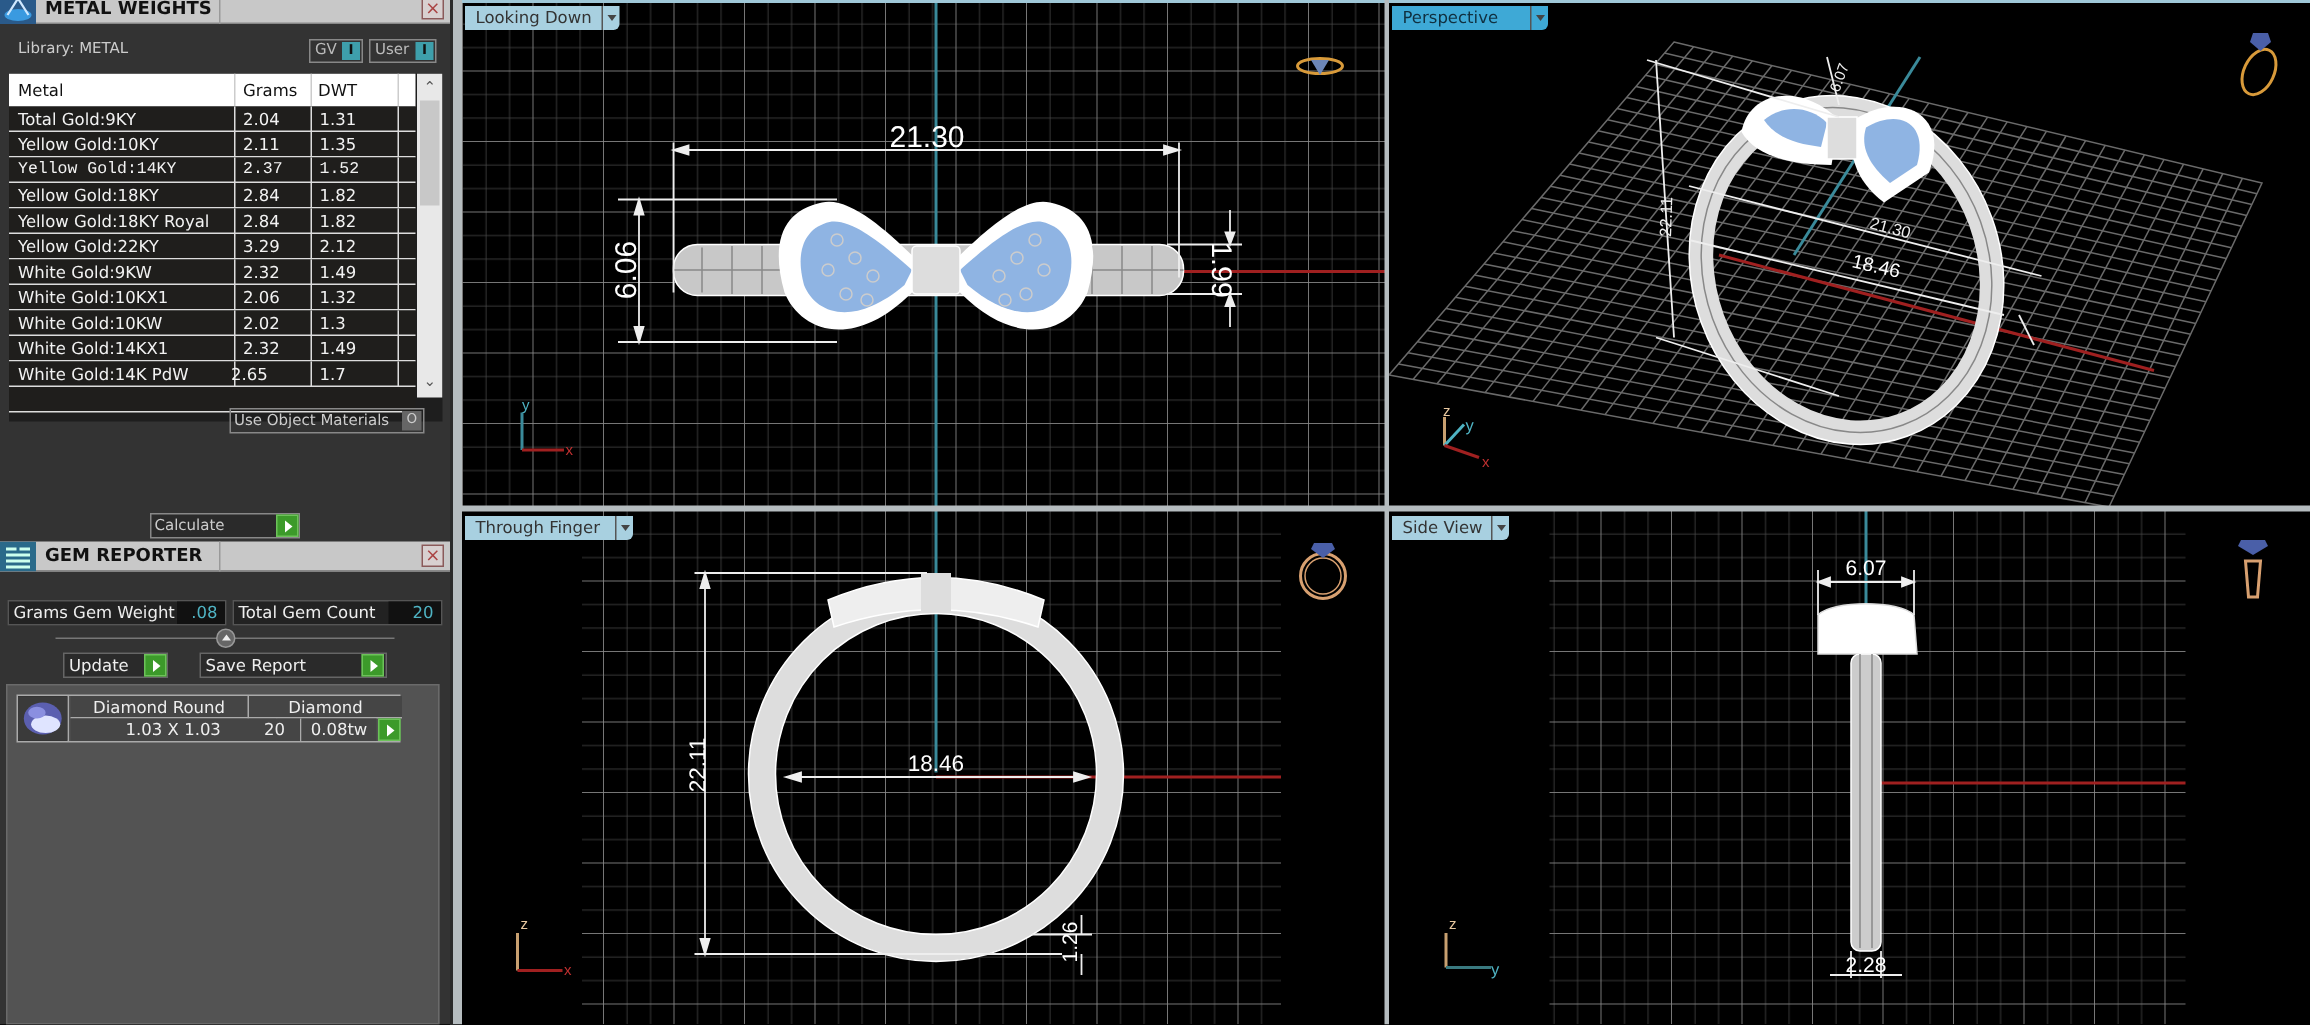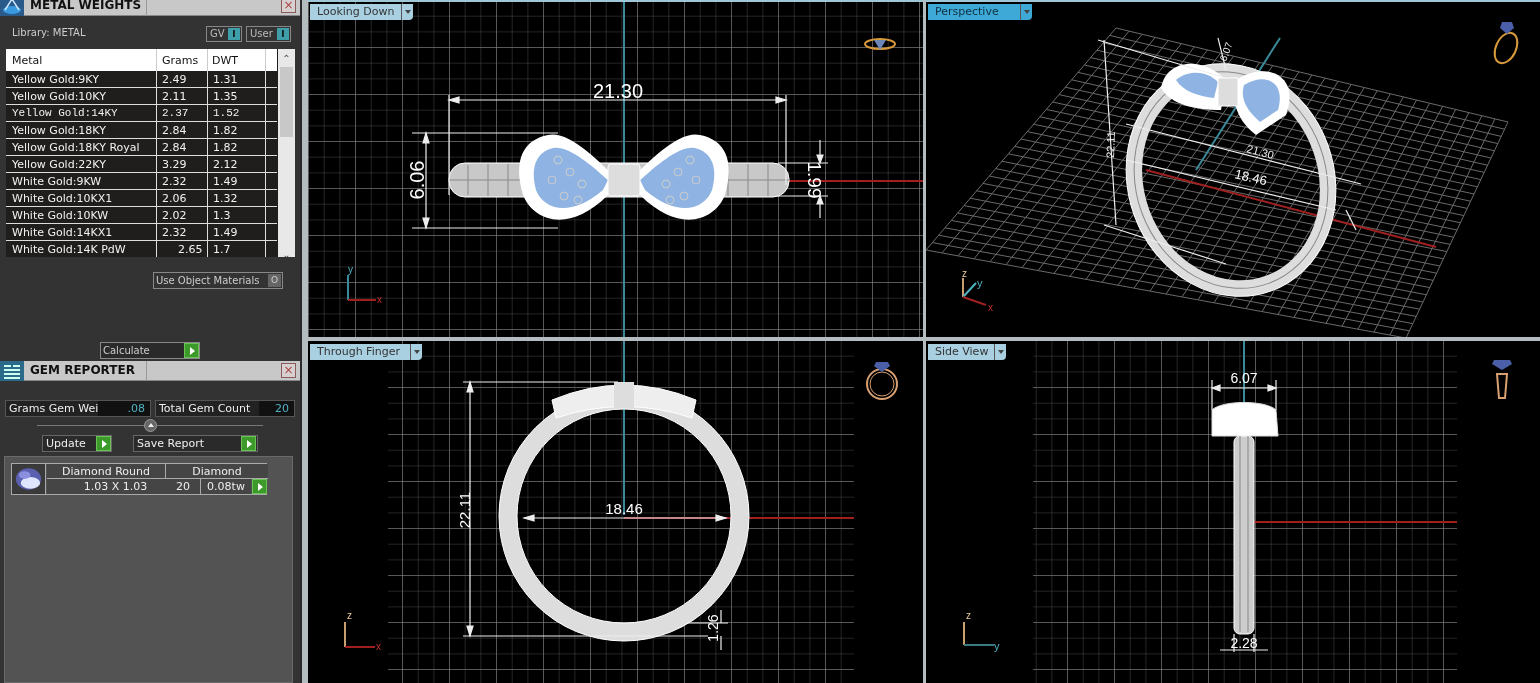--- a/index.html
+++ b/index.html
@@ -16,21 +16,21 @@
   .panel-head .ph-sep { position: absolute; left: 146px; top: 0; width: 1px; height: 20px; background: #999; }
   .panel-head .ph-close { position: absolute; right: 4px; top: 2px; width: 15px; height: 15px; border: 1px solid #8a5a5a; background: #d8d0d0; color: #a44; font-size: 12px; line-height: 13px; text-align: center; }
 
   #mw-head { top: -4px; }
   #library-label { position: absolute; left: 12px; top: 27px; font-size: 10px; color: #ccc; }
   .toggle { position: absolute; top: 26px; height: 16px; border: 1px solid #888; font-size: 10px; color: #bbb; padding-left: 3px; line-height: 14px; }
   .toggle .tg-knob { position: absolute; right: 1px; top: 1px; width: 12px; height: 12px; background: #3e9fab; color: #111; font-size: 9px; line-height: 12px; text-align: center; font-weight: bold; }
   #toggle-gv { left: 206px; width: 36px; }
   #toggle-user { left: 246px; width: 45px; }
 
-  #metal-table { position: absolute; left: 6px; top: 49px; width: 289px; height: 208px; background: #1e1e1e; overflow: hidden; }
+  #metal-table { position: absolute; left: 6px; top: 49px; width: 289px; height: 232px; background: #1e1e1e; overflow: hidden; }
   #mt-header { position: absolute; left: 0; top: 0; width: 271px; height: 22px; background: #fff; color: #111; font-size: 11px; }
   #mt-header span { position: absolute; top: 5px; }
   #mt-header .sep { position: absolute; top: 0; width: 1px; height: 22px; background: #ccc; }
   .mt-row { position: absolute; left: 0; width: 271px; height: 17px; background: #1f1e1c; border-bottom: 1px solid #ddd; font-size: 11px; color: #f2f2f2; }
   .mt-row span { position: absolute; top: 2px; white-space: nowrap; }
   .mt-row .vs { position: absolute; top: 0; width: 1px; height: 17px; background: #ddd; }
   #mt-scroll { position: absolute; left: 272px; top: 0; width: 17px; height: 216px; background: #e8e8e8; }
   #mt-scroll .arrow { position: absolute; left: 0; width: 17px; height: 16px; text-align: center; color: #555; font-size: 10px; line-height: 16px; }
   #mt-scroll .thumb { position: absolute; left: 2px; top: 18px; width: 13px; height: 70px; background: #c8c8c8; }
 
@@ -41,21 +41,21 @@
 
   .btn-arrow { position: absolute; top: 0; width: 15px; height: 15px; background: #3c9a2a; border: 1px solid #6dc25a; }
   .btn-arrow::after { content: ""; position: absolute; left: 5px; top: 3px; border-left: 5px solid #fff; border-top: 4px solid transparent; border-bottom: 4px solid transparent; }
   #calc-btn { position: absolute; left: 100px; top: 342px; width: 100px; height: 17px; border: 1px solid #888; background: #2a2a2a; color: #ccc; font-size: 10px; padding-left: 2px; line-height: 15px; }
   #calc-btn .btn-arrow { right: 0; top: 0; }
 
   #gr-head { top: 361px; }
   .stat { position: absolute; top: 400px; height: 17px; background: #222; border: 1px solid #555; font-size: 11px; color: #eee; padding-left: 3px; line-height: 15px; }
   .stat .sv { position: absolute; right: 0; top: 0; height: 15px; background: #111; color: #4fb3c3; padding: 0 5px; text-align: right; }
   #stat-weight { left: 5px; width: 146px; }
-  #stat-weight .sv { width: 52px; }
+  #stat-weight .sv { width: 32px; }
   #stat-count { left: 155px; width: 140px; }
   #stat-count .sv { width: 35px; }
 
   #divider-line { position: absolute; left: 37px; top: 425px; width: 226px; height: 1px; background: #777; }
   #collapse-knob { position: absolute; left: 144px; top: 419px; width: 13px; height: 13px; border-radius: 50%; background: #666; border: 1px solid #999; }
   #collapse-knob::after { content: ""; position: absolute; left: 3px; top: 3px; border-bottom: 4px solid #eee; border-left: 3px solid transparent; border-right: 3px solid transparent; }
 
   .act-btn { position: absolute; top: 435px; height: 17px; background: #2a2a2a; border: 1px solid #666; font-size: 11px; color: #eee; padding-left: 3px; line-height: 15px; }
   #update-btn { left: 42px; width: 70px; }
   #update-btn .btn-arrow { left: 53px; }
@@ -114,23 +114,23 @@
     <div id="mt-header">
       <span style="left:6px">Metal</span>
       <span class="sep" style="left:150px"></span>
       <span style="left:156px">Grams</span>
       <span class="sep" style="left:201px"></span>
       <span style="left:206px">DWT</span>
       <span class="sep" style="left:259px"></span>
     </div>
     <div id="mt-rows">
         <div class="mt-row" style="top: 22px;">
-          <span style="left:6px">Yellow Gold:9KY</span>
-          <span class="vs" style="left:150px"></span>
-          <span style="left:156px">2.49</span>
+          <span style="left:6px">Total Gold:9KY</span>
+          <span class="vs" style="left:150px"></span>
+          <span style="left:156px">2.04</span>
           <span class="vs" style="left:201px"></span>
           <span style="left:207px">1.31</span>
           <span class="vs" style="left:259px"></span>
         </div>
         <div class="mt-row" style="top: 39px;">
           <span style="left:6px">Yellow Gold:10KY</span>
           <span class="vs" style="left:150px"></span>
           <span style="left:156px">2.11</span>
           <span class="vs" style="left:201px"></span>
           <span style="left:207px">1.35</span>
@@ -196,21 +196,21 @@
           <span style="left:6px">White Gold:14KX1</span>
           <span class="vs" style="left:150px"></span>
           <span style="left:156px">2.32</span>
           <span class="vs" style="left:201px"></span>
           <span style="left:207px">1.49</span>
           <span class="vs" style="left:259px"></span>
         </div>
         <div class="mt-row" style="top: 192px;">
           <span style="left:6px">White Gold:14K PdW</span>
           <span class="vs" style="left:150px"></span>
-          <span style="left:172px">2.65</span>
+          <span style="left:148px">2.65</span>
           <span class="vs" style="left:201px"></span>
           <span style="left:207px">1.7</span>
           <span class="vs" style="left:259px"></span>
         </div>
         <div class="mt-row" style="top: 209px;"></div>
       </div>
     <div id="mt-scroll">
       <span class="arrow" style="top:2px">⌃</span>
       <span class="thumb"></span>
       <span class="arrow" style="bottom:2px">⌄</span>

